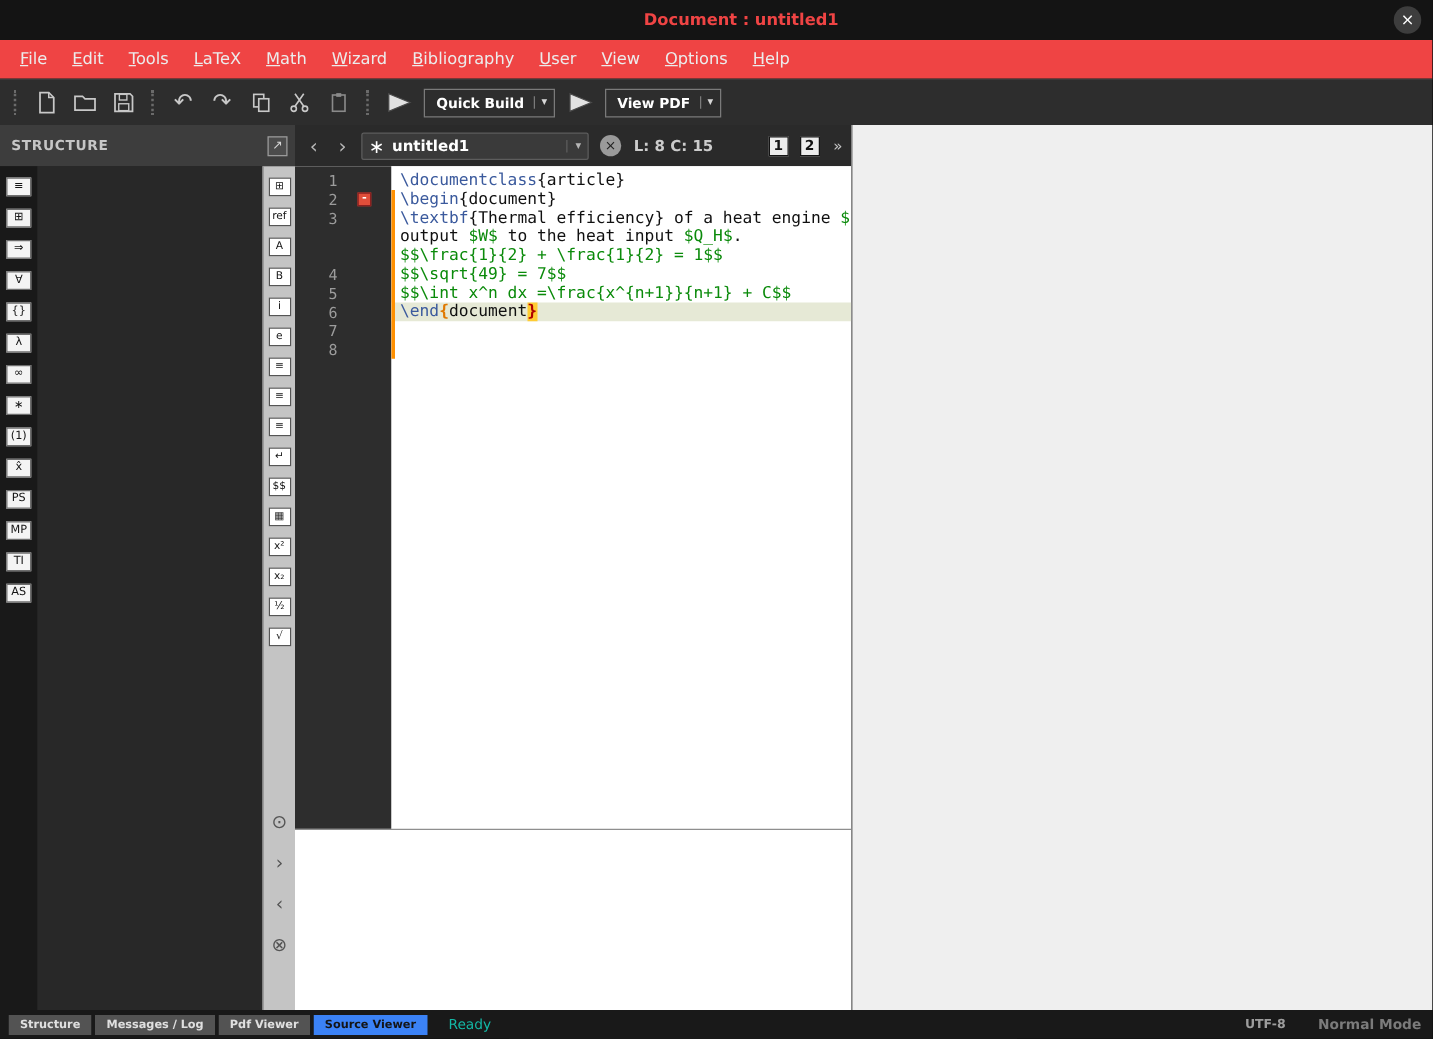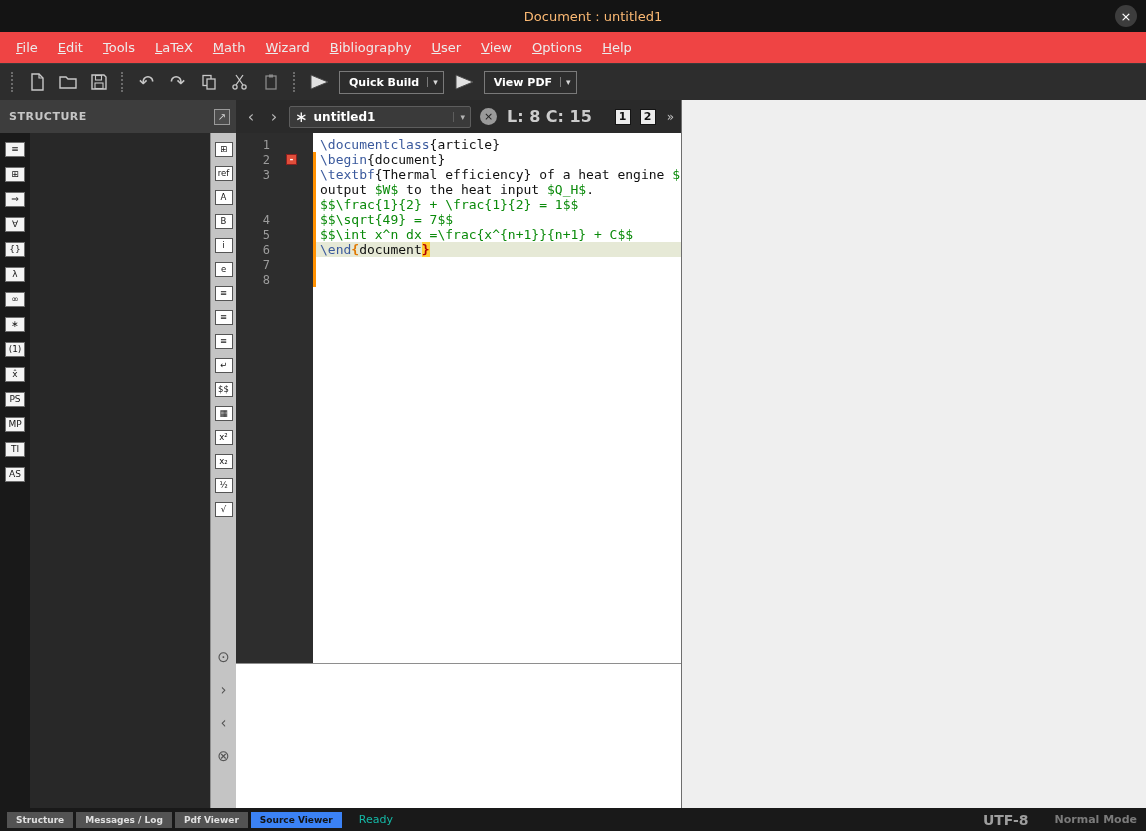--- a/index.html
+++ b/index.html
@@ -5,21 +5,21 @@
   * { box-sizing: border-box; }
   html,body { margin:0; padding:0; }
   body {
     width:1146px; height:831px; overflow:hidden; background:#101010;
     font-family:"DejaVu Sans","Liberation Sans",sans-serif;
     -webkit-font-smoothing:antialiased;
   }
   
   .titlebar { height:32px; background:#141414; position:relative;
     display:flex; align-items:center; justify-content:center; }
-  .titlebar .title { color:#fdba74; font-size:13px; font-weight:normal;margin-left:40px; }
+  .titlebar .title { color:#ef4444; font-size:13px; font-weight:bold;margin-left:40px; }
   .win-close { position:absolute; right:9px; top:5px; width:22px; height:22px;
     border-radius:50%; background:#3d3d3d; color:#fff; font-size:13px;
     display:flex; align-items:center; justify-content:center; cursor:default; }
   
   .menubar { height:31px; background:#ef4444; display:flex; align-items:center; padding-left:6px; }
   .menu-item { color:#ececec; font-size:13px; padding:5px 10px; cursor:default; }
   
   .toolbar { height:37px; background:#2d2d2d; border-top:1px solid #3a3a3a;
     display:flex; align-items:center; padding-left:4px; }
   .grip { width:3px; height:20px; border-left:2px dotted #6b6b6b; margin:0 7px; }
@@ -63,21 +63,21 @@
   .nav-arrow { color:#b9b9b9; font-size:16px; width:16px; text-align:center; margin-right:7px; }
   .doc-tab { width:182px; height:22px; background:#3a3a3a; border:1px solid #5d5d5d;
     border-radius:2px; display:flex; align-items:center; color:#fff; padding:0 5px;
     font-size:12px; margin-right:9px; }
   .doc-tab .mod-star { color:#ffffff; font-size:15px; margin-right:6px; }
   .doc-tab .tab-label { font-weight:bold; }
   .doc-tab .tab-caret { margin-left:auto; color:#b5b5b5; font-size:9px;
     padding-left:6px; border-left:1px solid #5d5d5d; }
   .tab-close { width:17px; height:17px; border-radius:50%; background:#9a9a9a; color:#222;
     font-size:11px; display:flex; align-items:center; justify-content:center; margin-right:10px; }
-  .line-col { color:#cccccc; font-size:16px; font-weight:bold; white-space:pre; }
+  .line-col { color:#cccccc; font-size:12px; font-weight:bold; white-space:pre; }
   .tb-spacer { flex:1; }
   .viewbtn { width:16px; height:16px; background:#ececec; border:1px solid #141414;
     color:#141414; font-size:11px; font-weight:bold; display:flex; align-items:center;
     justify-content:center; margin-left:9px; }
   .overflow { color:#c2c2c2; font-size:12px; margin-left:11px; }
   .code-pane { height:531px; display:flex; background:#fff; border-bottom:1px solid #8e8e8e; }
   .gutter { width:77px; background:#2d2d2d; padding-top:4px;
     font-family:"DejaVu Sans Mono","Liberation Mono",monospace; font-size:12px; color:#9c9c9c; }
   .gutter-row { height:15px; display:flex; align-items:center; }
   .gutter-num { width:34px; text-align:right; }
@@ -98,21 +98,21 @@
   .log-pane { flex:1; background:#ffffff; }
   
   .pdf-region { flex:1; background:#efefef; border-left:1px solid #6e6e6e; }
   
   .statusbar { height:23px; background:#191919; display:flex; align-items:center; padding:0 7px; }
   .sbtn { font-size:9px; font-weight:bold; color:#e0e0e0; background:#535353;
     padding:3px 9px; margin-right:3px; cursor:default; }
   .sbtn.active { background:#3b82f6; color:#141414; }
   .status-text { color:#14b8a6; font-size:11px; margin-left:14px; }
   .sb-right { margin-left:auto; display:flex; align-items:center; gap:26px; padding-right:2px; }
-  .sb-enc { color:#9d9d9d; font-size:14px; font-weight:bold; }
+  .sb-enc { color:#9d9d9d; font-size:10px; font-weight:bold; }
   .sb-mode { color:#7b7b7b; font-size:11px; font-weight:bold; }
 </style>
 </head>
 <body>
 
 <div class="titlebar">
   <div class="title">Document : untitled1</div>
   <div class="win-close">×</div>
 </div>
 

